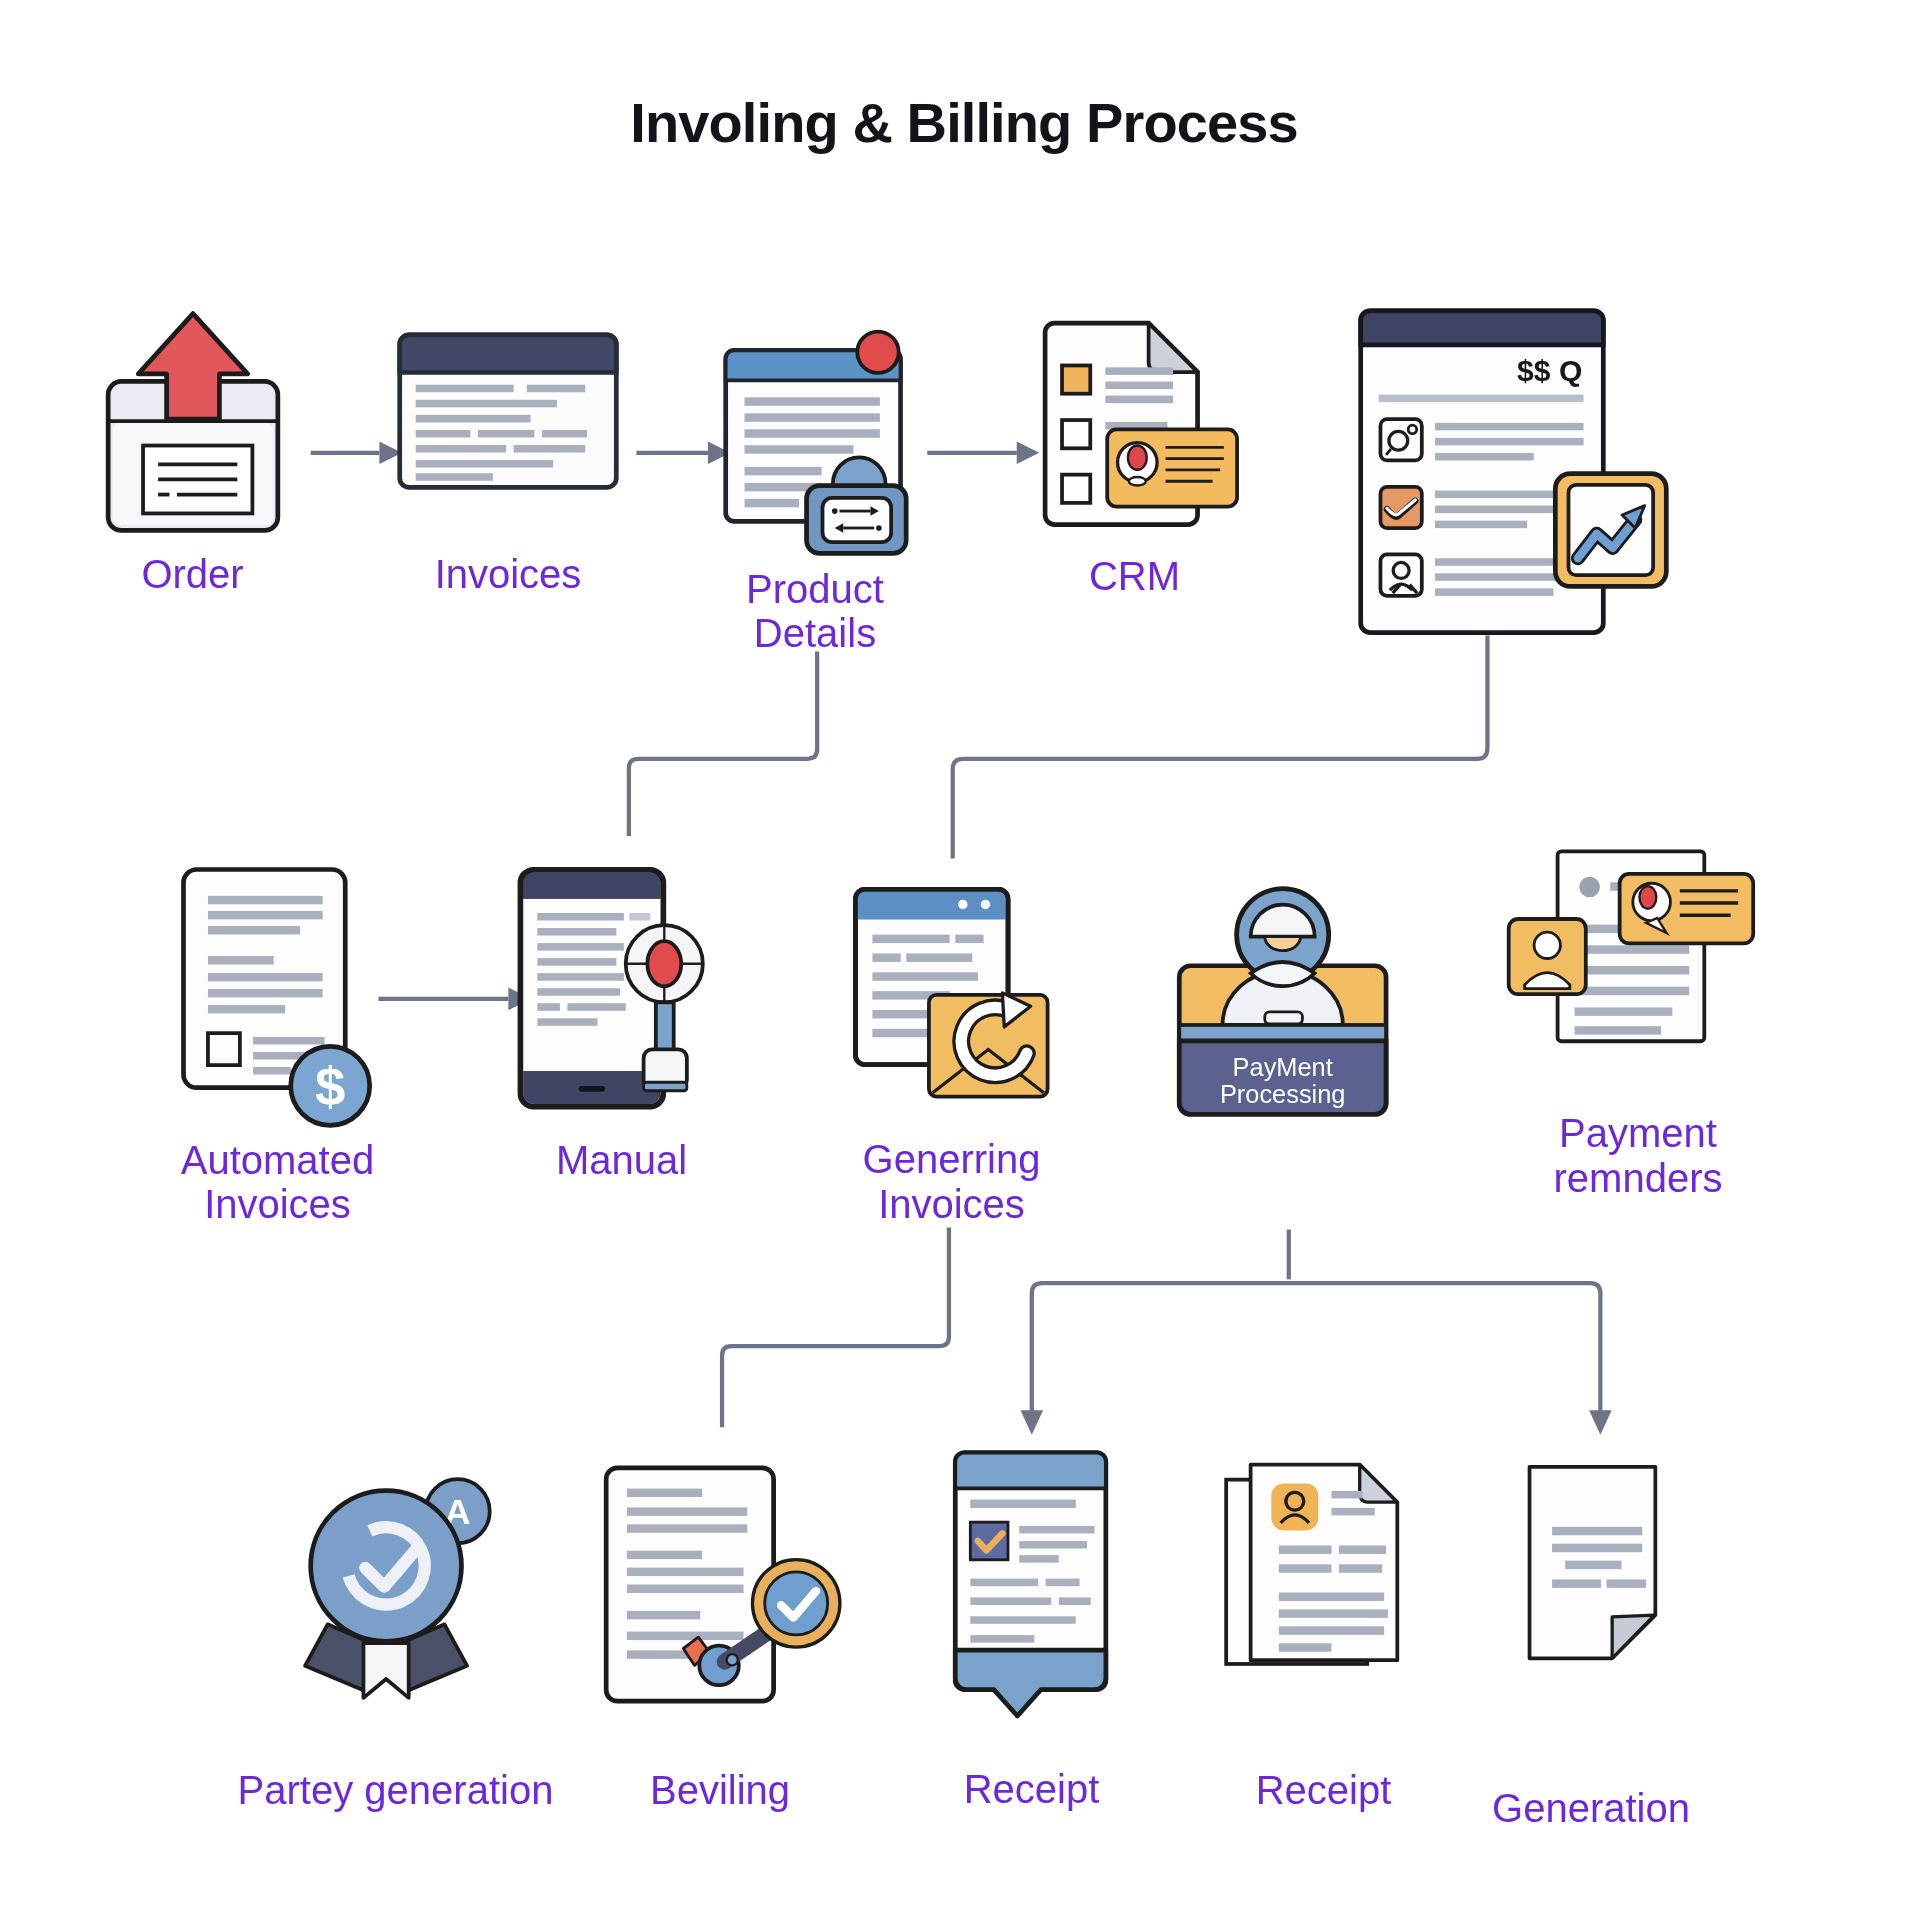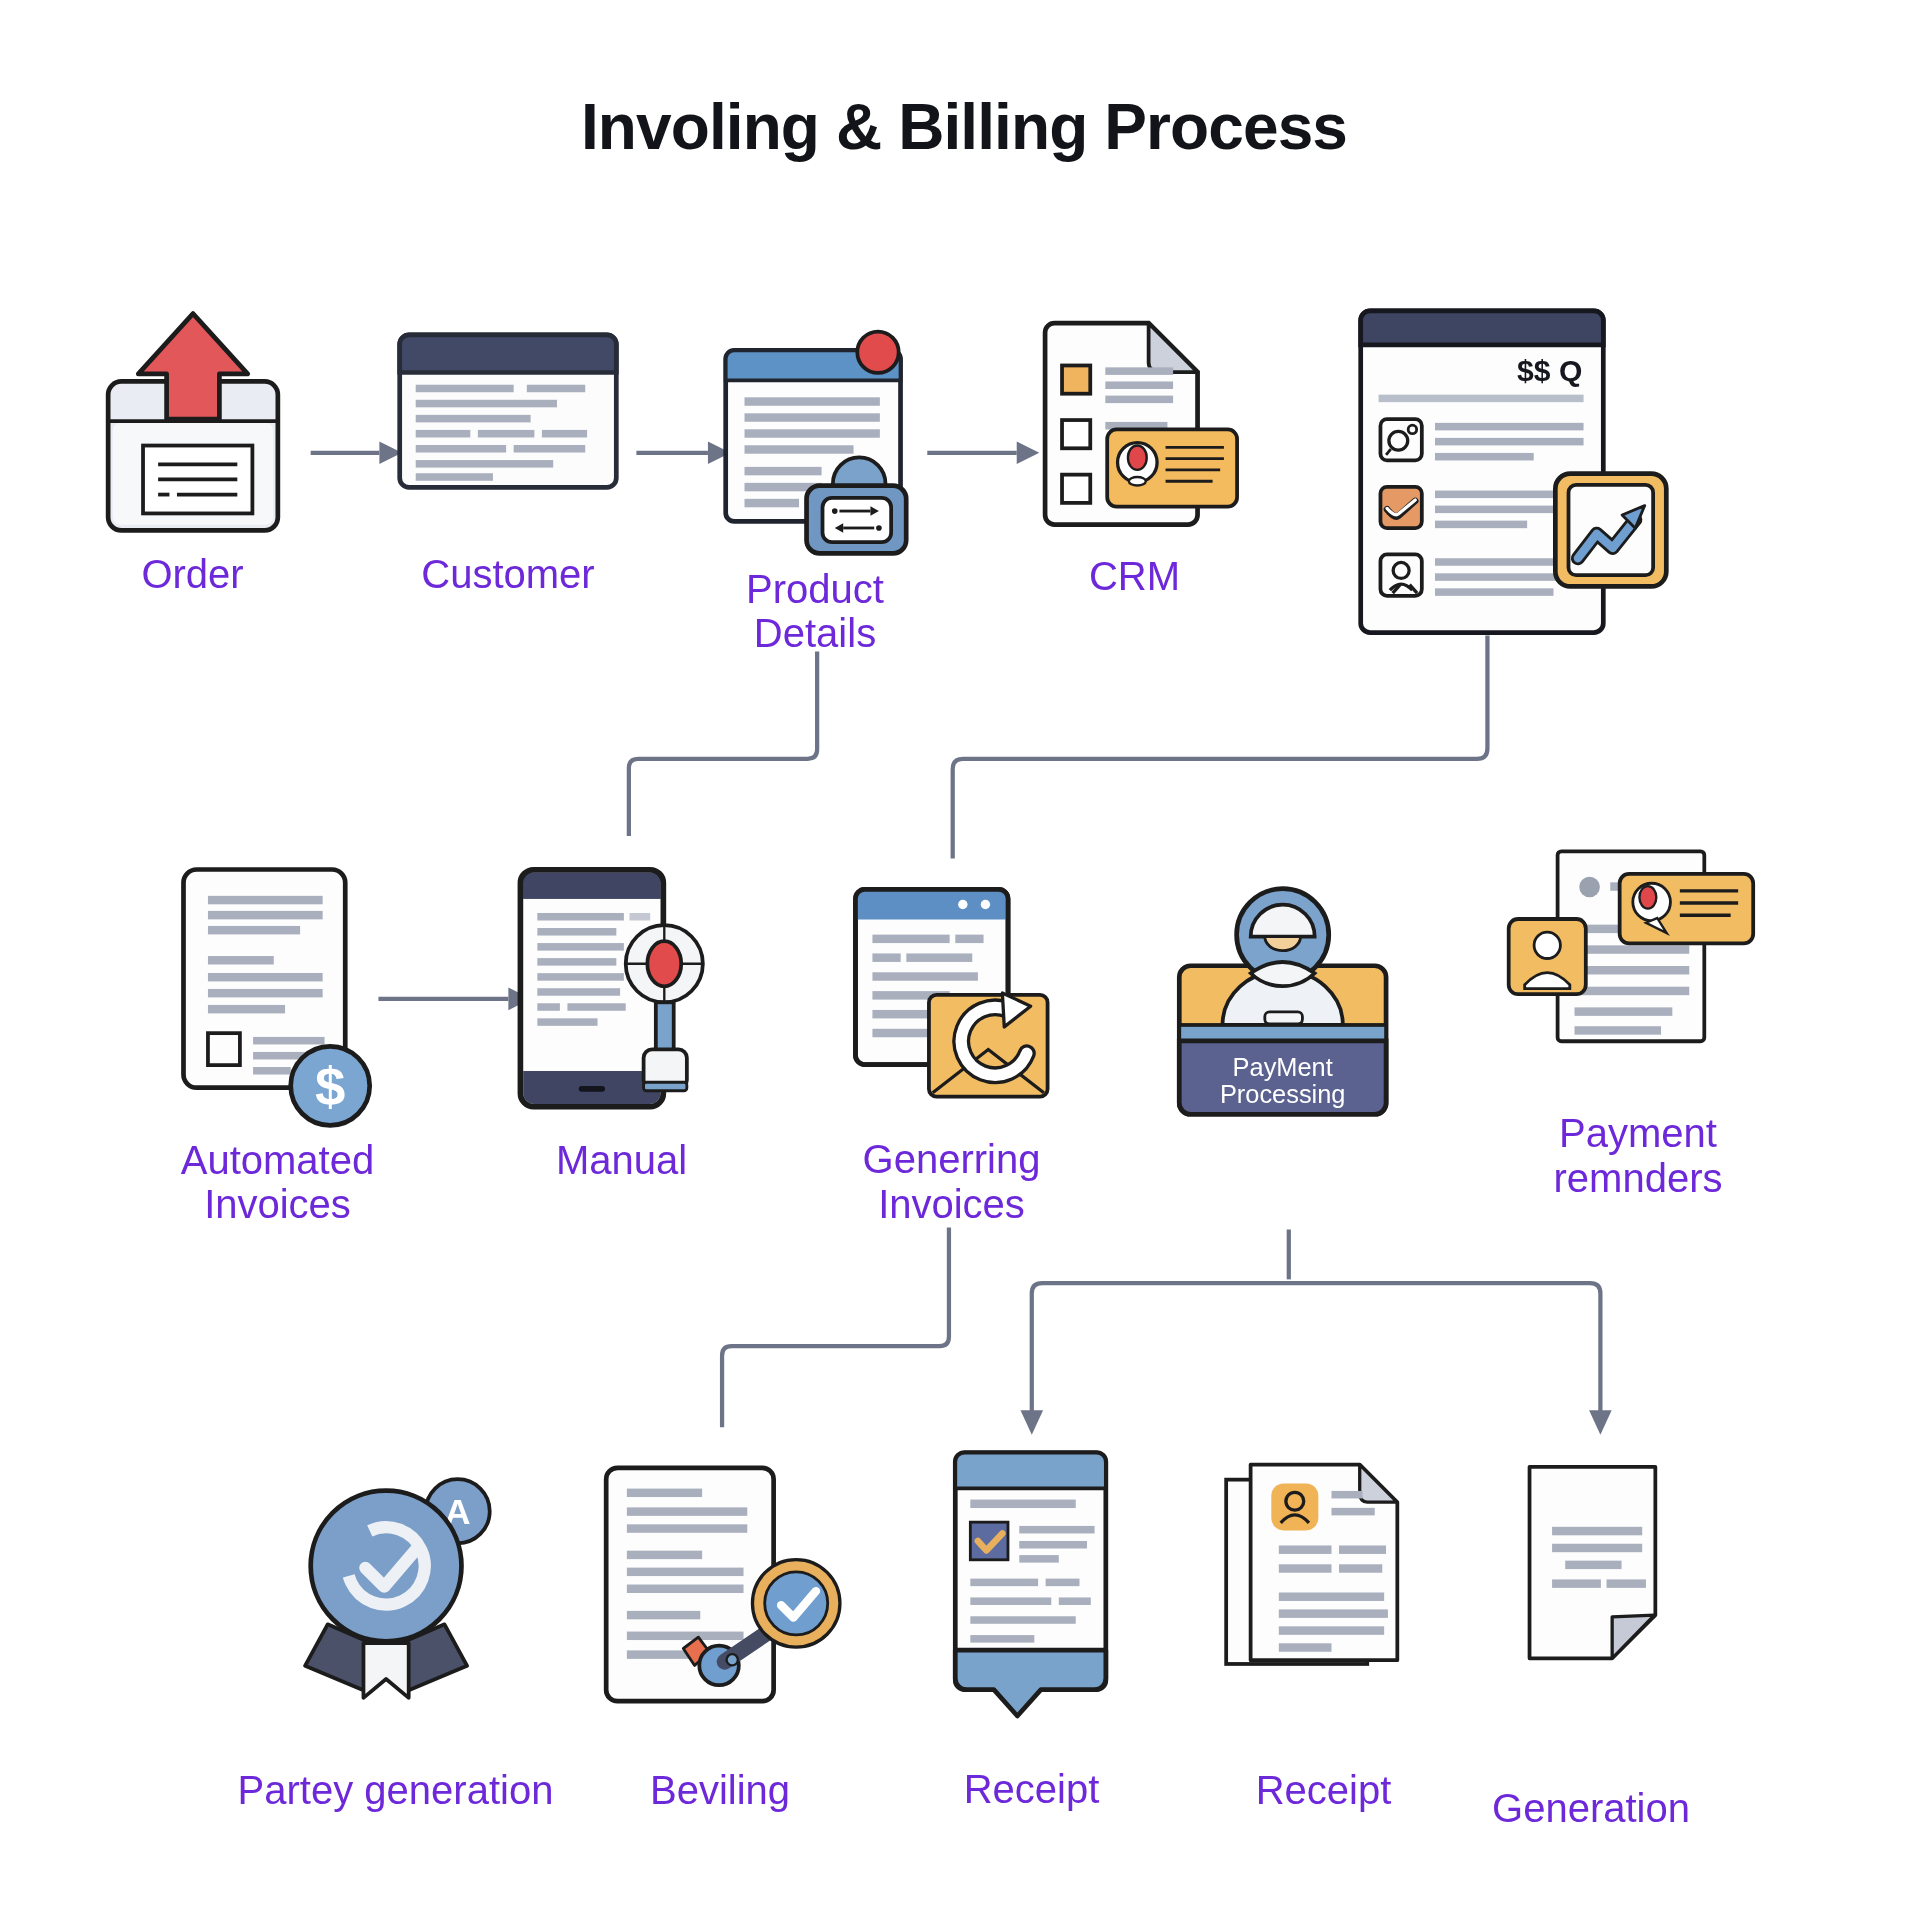--- a/index.html
+++ b/index.html
@@ -3,21 +3,21 @@
 <meta charset="utf-8">
 <style>
   html,body{margin:0;padding:0;background:#ffffff;}
   .canvas{
     position:relative;width:1928px;height:1928px;background:#ffffff;overflow:hidden;
     font-family:"Liberation Sans",sans-serif;
   }
   .connector-layer{position:absolute;left:0;top:0;width:1928px;height:1928px;}
   .title{
     position:absolute;left:0;top:90px;width:1928px;margin:0;
-    text-align:center;font-size:64px;font-weight:700;color:#121419;letter-spacing:-0.9px;
+    text-align:center;font-size:56px;font-weight:700;color:#121419;letter-spacing:-0.9px;
   }
   .node{position:absolute;display:flex;flex-direction:column;align-items:center;}
   .node svg{display:block;}
   .label{
     text-align:center;font-size:40px;font-weight:500;color:#6d28d9;line-height:1.12;
   }
 </style>
 </head>
 <body>
 
@@ -75,21 +75,21 @@
         <rect x="22" y="90" width="122" height="8"></rect>
         <rect x="22" y="106" width="58" height="8"></rect>
           <rect x="88" y="106" width="60" height="8"></rect>
           <rect x="156" y="106" width="48" height="8"></rect>
         <rect x="22" y="122" width="96" height="8"></rect>
           <rect x="126" y="122" width="76" height="8"></rect>
         <rect x="22" y="138" width="146" height="8"></rect>
         <rect x="22" y="152" width="82" height="8"></rect>
       </g>
     </svg>
-    <div class="label" style="margin-top:57px;">Customer</div>
+    <div class="label" style="margin-top:57px;">Invoices</div>
   </div>
 
   <div class="node" style="left:702px;top:324px;width:226px;">
     <svg width="198" height="235" viewBox="0 0 210 250">
       <rect x="10" y="28" width="186" height="182" rx="9" fill="#fdfdfe" stroke="#20242e" stroke-width="5"></rect>
       <path d="M19,28 h168 a9,9 0 0 1 9,9 v23 h-186 v-23 a9,9 0 0 1 9,-9 z" fill="#5d92c6" stroke="#20242e" stroke-width="4"></path>
       <circle cx="172" cy="30" r="22" fill="#e24b4c" stroke="#1c1c1c" stroke-width="4"></circle>
       <g fill="#a9afbc">
         <rect x="30" y="78" width="144" height="9"></rect>
           <rect x="30" y="95" width="144" height="9"></rect>

